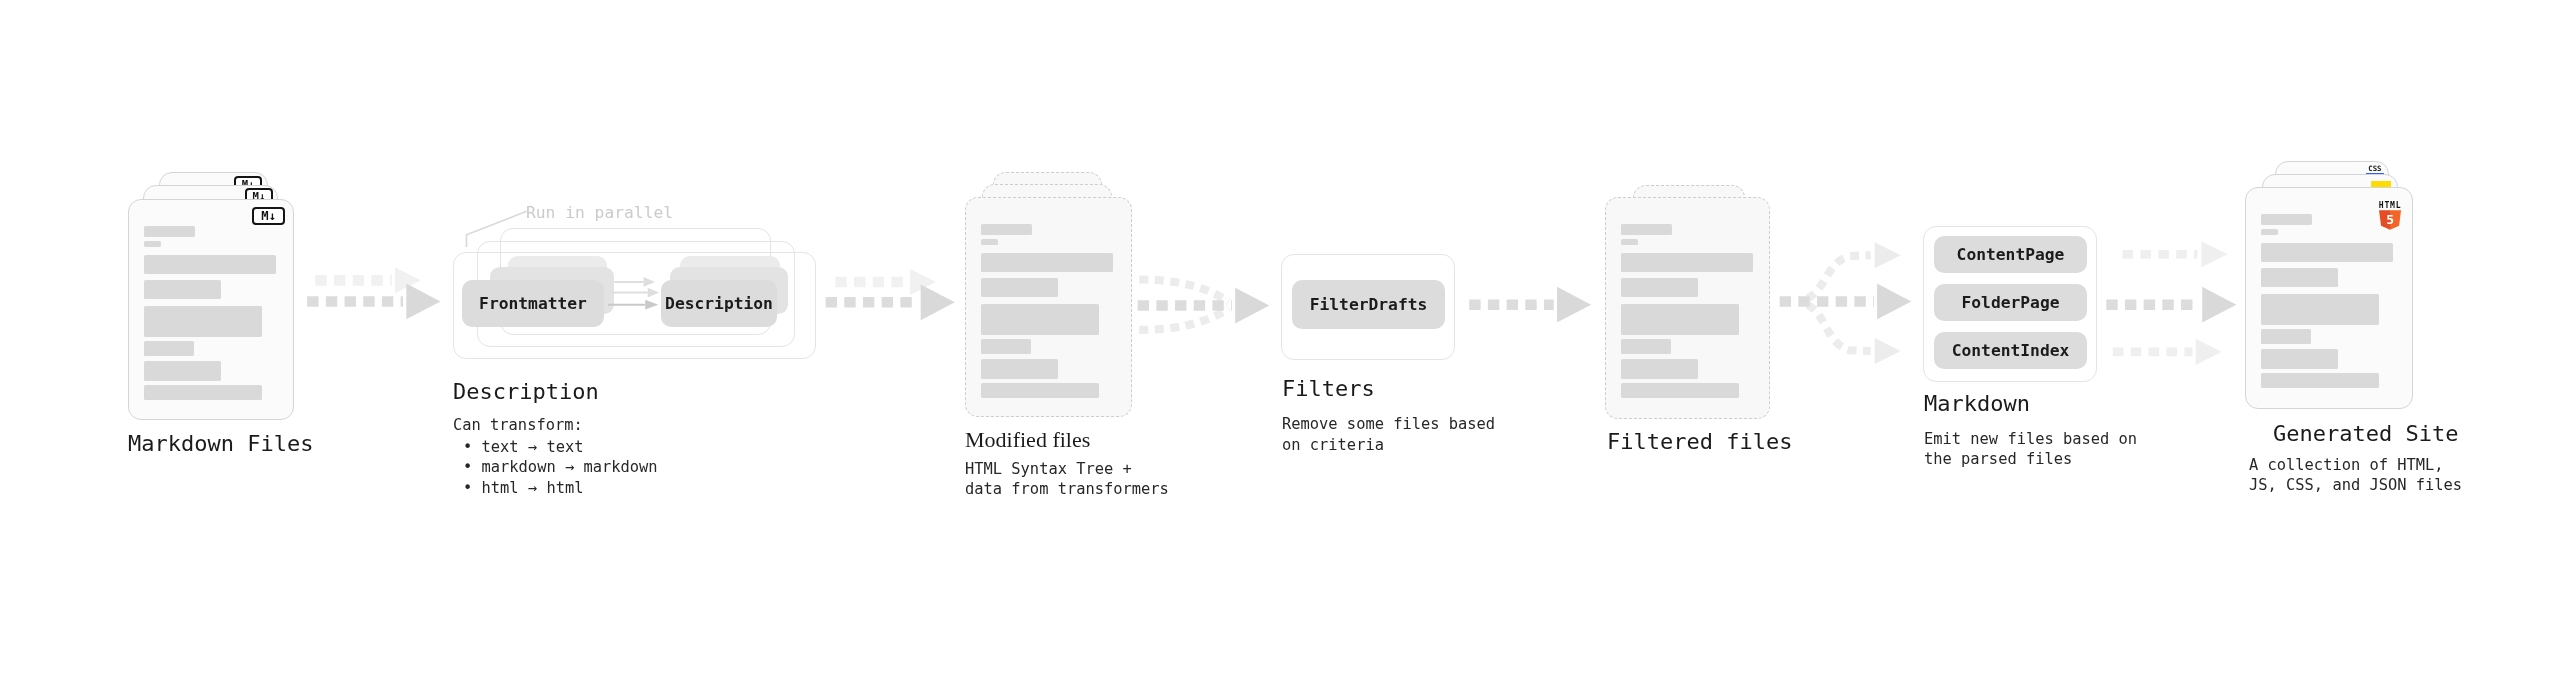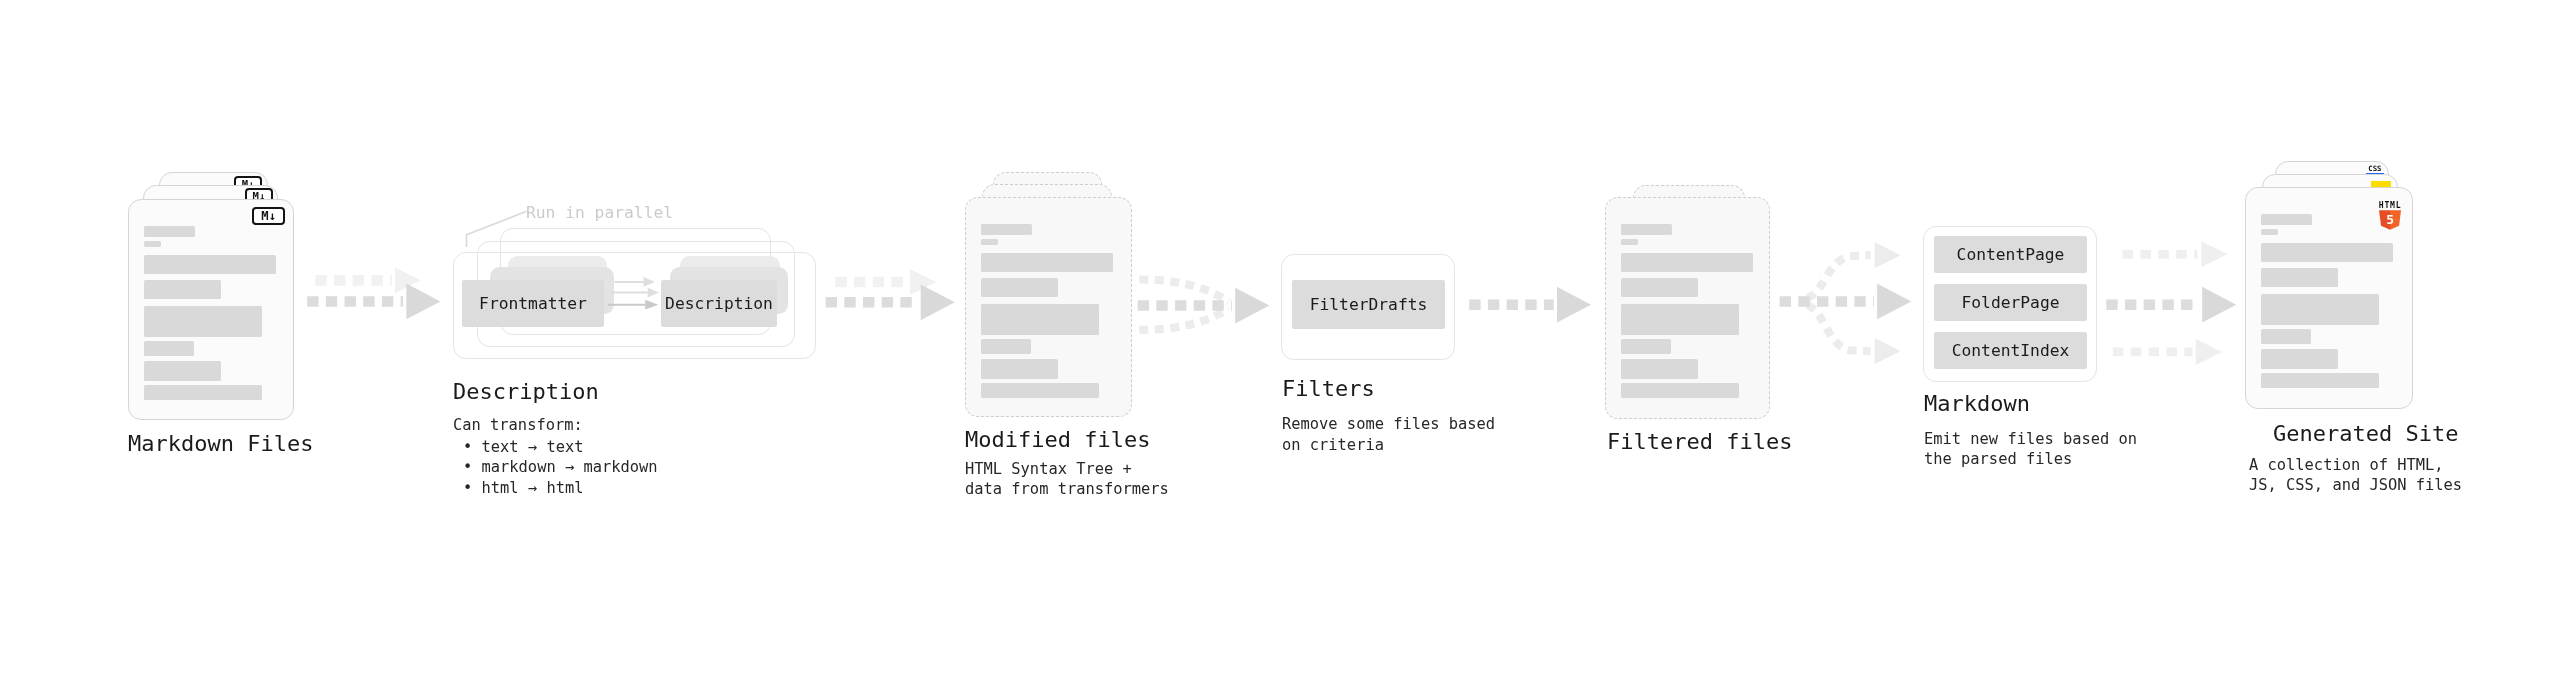--- a/index.html
+++ b/index.html
@@ -14,22 +14,22 @@
   .doc.dashed{border:1.6px dashed #cdcdcd;background:#f8f8f8;}
   .bar{position:absolute;background:#d9d9d9;border-radius:1.6px;}
   
   .mdbadge{position:absolute;background:#ffffff;border:2.4px solid #141414;border-radius:4.1px;
     color:#141414;font-weight:bold;font-size:12.2px;line-height:1;
     display:flex;align-items:center;justify-content:center;box-sizing:border-box;}
   .mdbadge.small{font-size:10.6px;border-width:2px;}
   
   .groupbox{position:absolute;border:1.6px solid #e4e4e4;border-radius:13px;box-sizing:border-box;z-index:1;background:transparent;}
   
-  .gbox{position:absolute;background:#dcdcdc;border-radius:2px;display:flex;align-items:center;justify-content:center;
-    font-size:16.3px;color:#1b1b1b;z-index:4;}
+  .gbox{position:absolute;background:#dcdcdc;border-radius:10px;display:flex;align-items:center;justify-content:center;
+    font-size:16.3px;color:#1b1b1b;z-index:4;font-weight:bold;}
   .ghost{position:absolute;border-radius:9.8px;z-index:2;}
   .ghost.g1{background:#e3e3e3;}
   .ghost.g2{background:#ebebeb;}
   
   .title{position:absolute;font-size:22px;font-weight:500;color:#1a1a1a;white-space:pre;z-index:5;}
   .desc{position:absolute;font-size:15.4px;color:#272727;white-space:pre;z-index:5;}
   .note{position:absolute;font-size:16.3px;color:#cbcbcb;white-space:pre;z-index:5;}
   
   .cssbadge{position:absolute;display:flex;flex-direction:column;align-items:center;z-index:2;}
   .cssword{font-size:7.3px;font-weight:bold;color:#111;line-height:1;}
@@ -152,21 +152,21 @@
     <div class="doc dashed docbars" style="left:965px;top:197px;width:167px;height:220px;">
         <div class="bar" style="left: 15.4px; top: 26px; width: 51px; height: 11.4px;"></div>
         <div class="bar" style="left: 15.4px; top: 41px; width: 17px; height: 5.7px;"></div>
         <div class="bar" style="left: 15.4px; top: 55px; width: 132px; height: 18.7px;"></div>
         <div class="bar" style="left: 15.4px; top: 80px; width: 77px; height: 18.7px;"></div>
         <div class="bar" style="left: 15.4px; top: 106px; width: 118px; height: 31px;"></div>
         <div class="bar" style="left: 15.4px; top: 141px; width: 50px; height: 15.4px;"></div>
         <div class="bar" style="left: 15.4px; top: 161px; width: 77px; height: 19.5px;"></div>
         <div class="bar" style="left: 15.4px; top: 185px; width: 118px; height: 15.4px;"></div>
       </div>
-    <div class="title" style="left:965px;top:427px;">Modified files</div>
+    <div class="title" style="left:965px;top:427px;font-family:Liberation Serif, serif;">Modified files</div>
     <div class="desc" style="left:965px;top:460px;">HTML Syntax Tree +</div>
     <div class="desc" style="left:965px;top:480px;">data from transformers</div>
   </div>
 
   <div>
     <div class="groupbox" style="left:1281px;top:254px;width:174px;height:106px;"></div>
     <div class="gbox" style="left:1292px;top:280px;width:153px;height:49px;">FilterDrafts</div>
     <div class="title" style="left:1282px;top:376px;">Filters</div>
     <div class="desc" style="left:1282px;top:415px;">Remove some files based</div>
     <div class="desc" style="left:1282px;top:436px;">on criteria</div>

